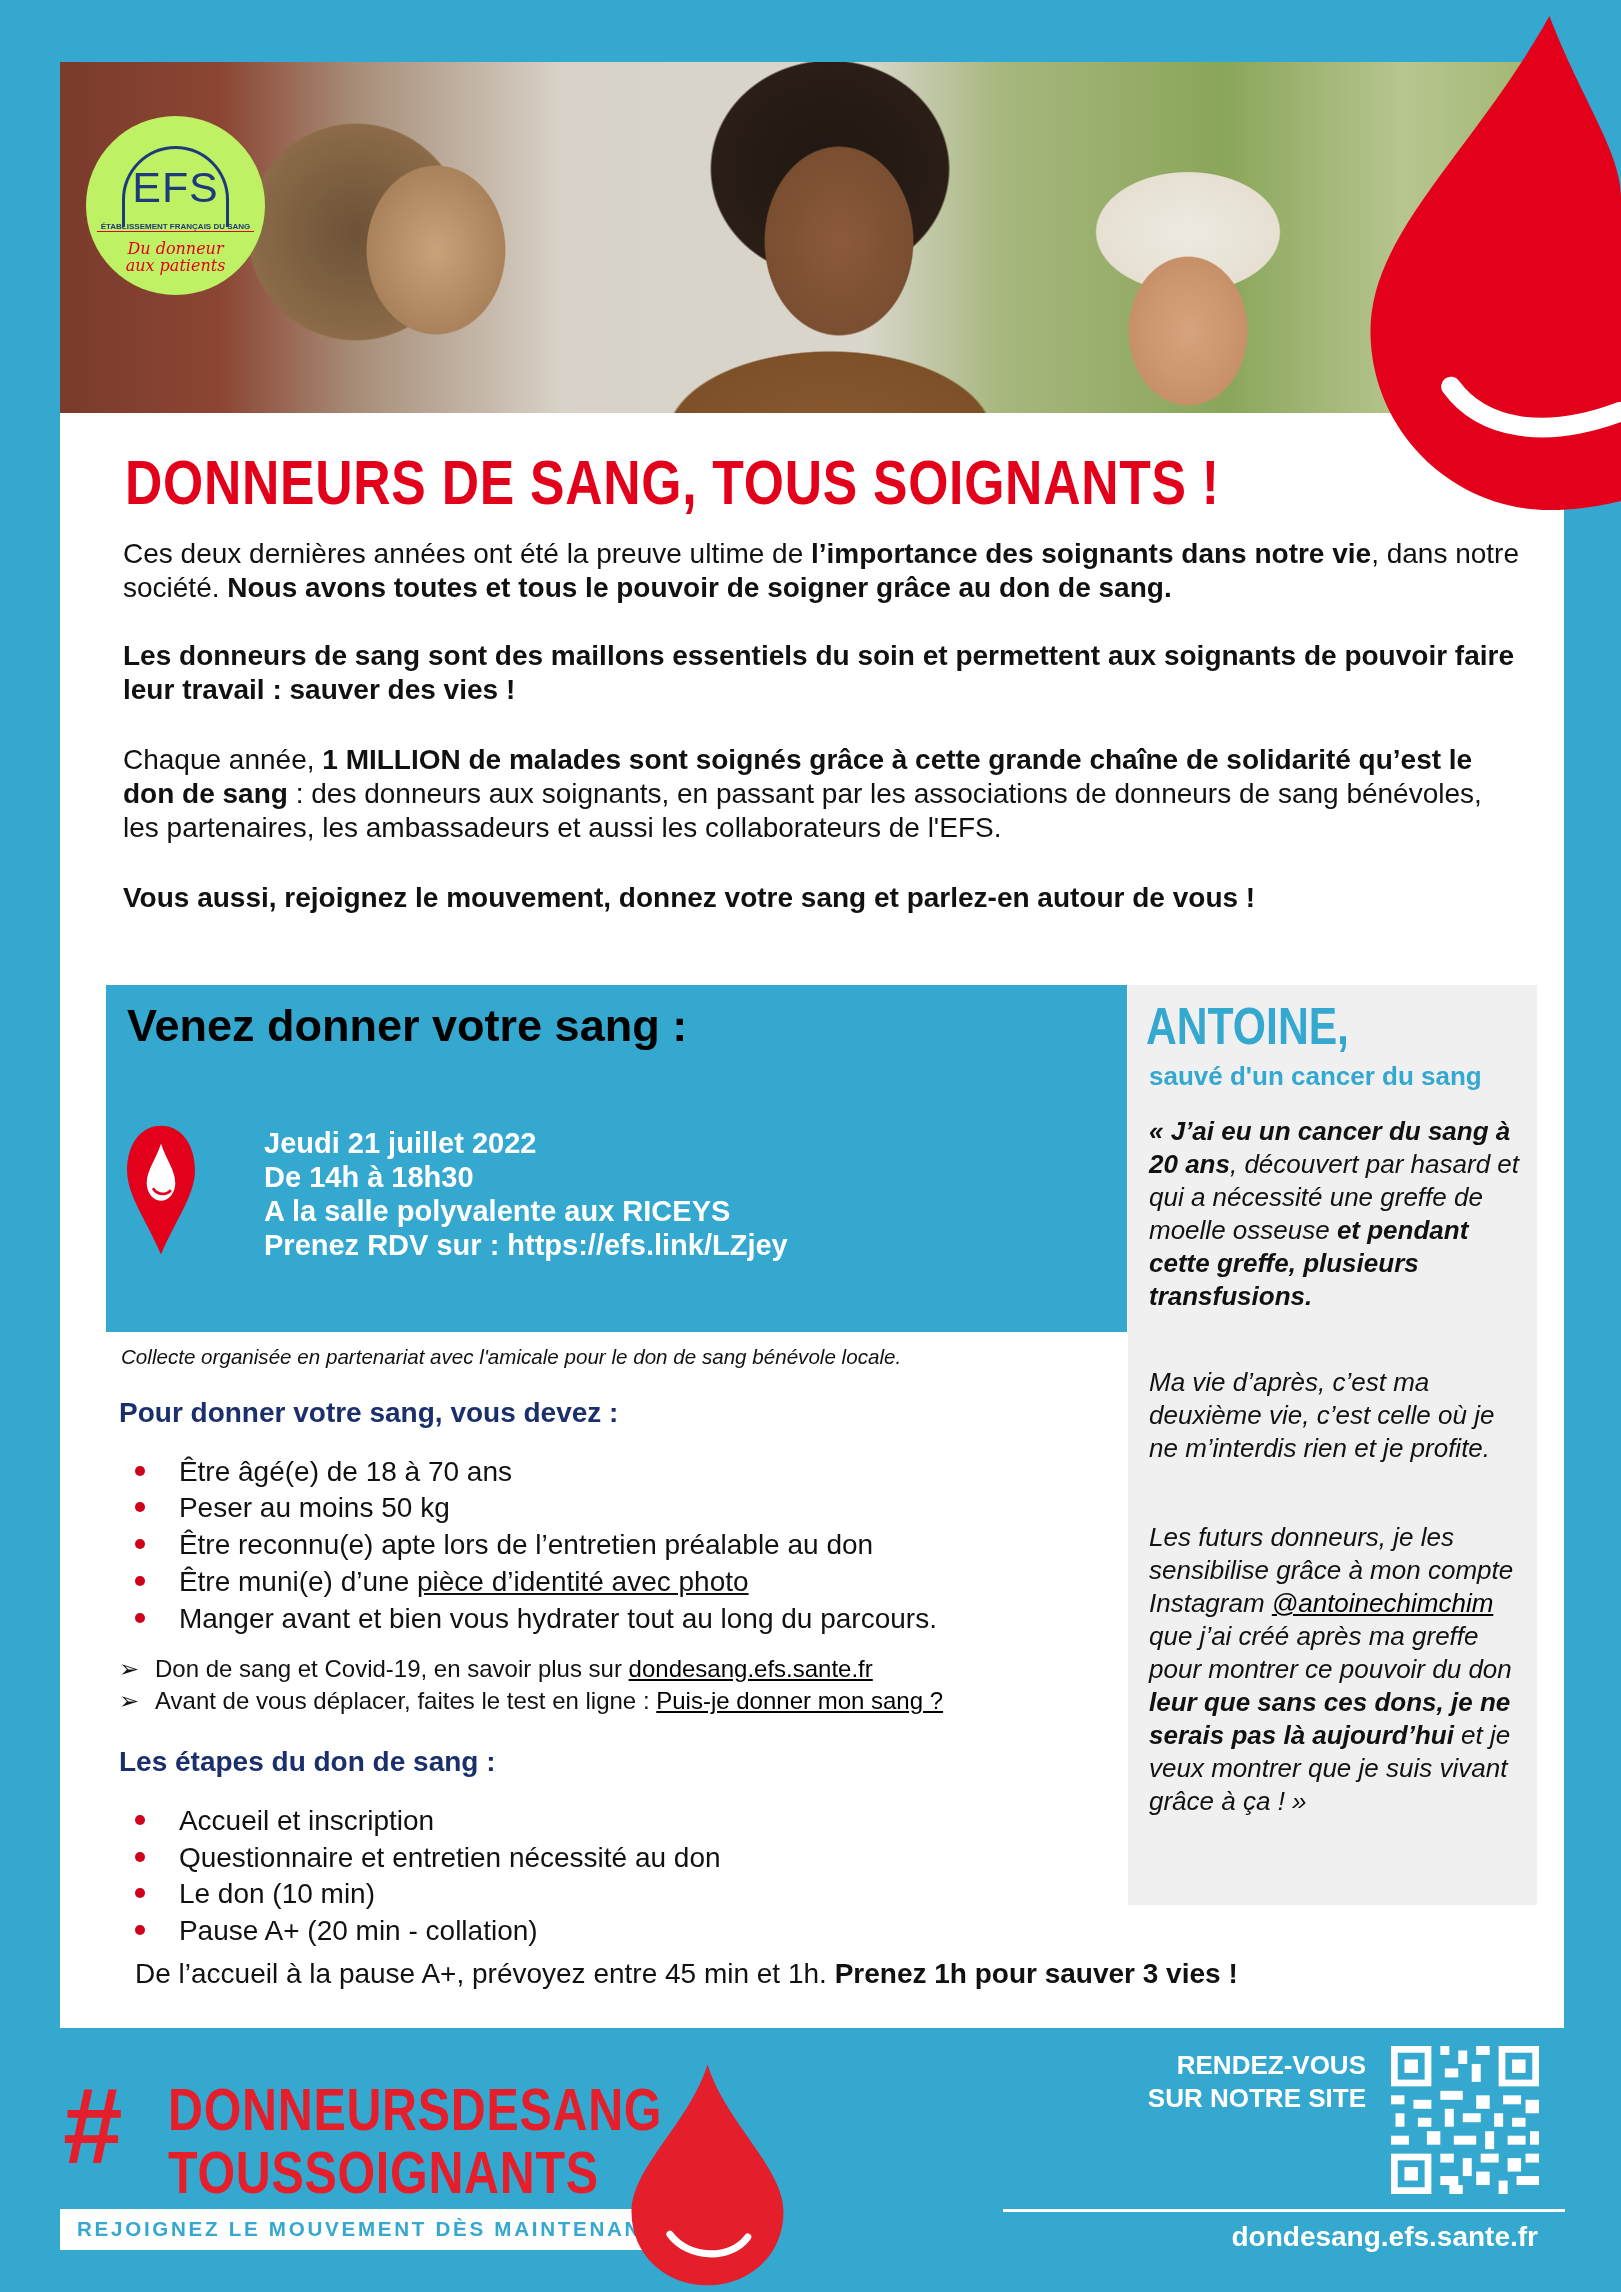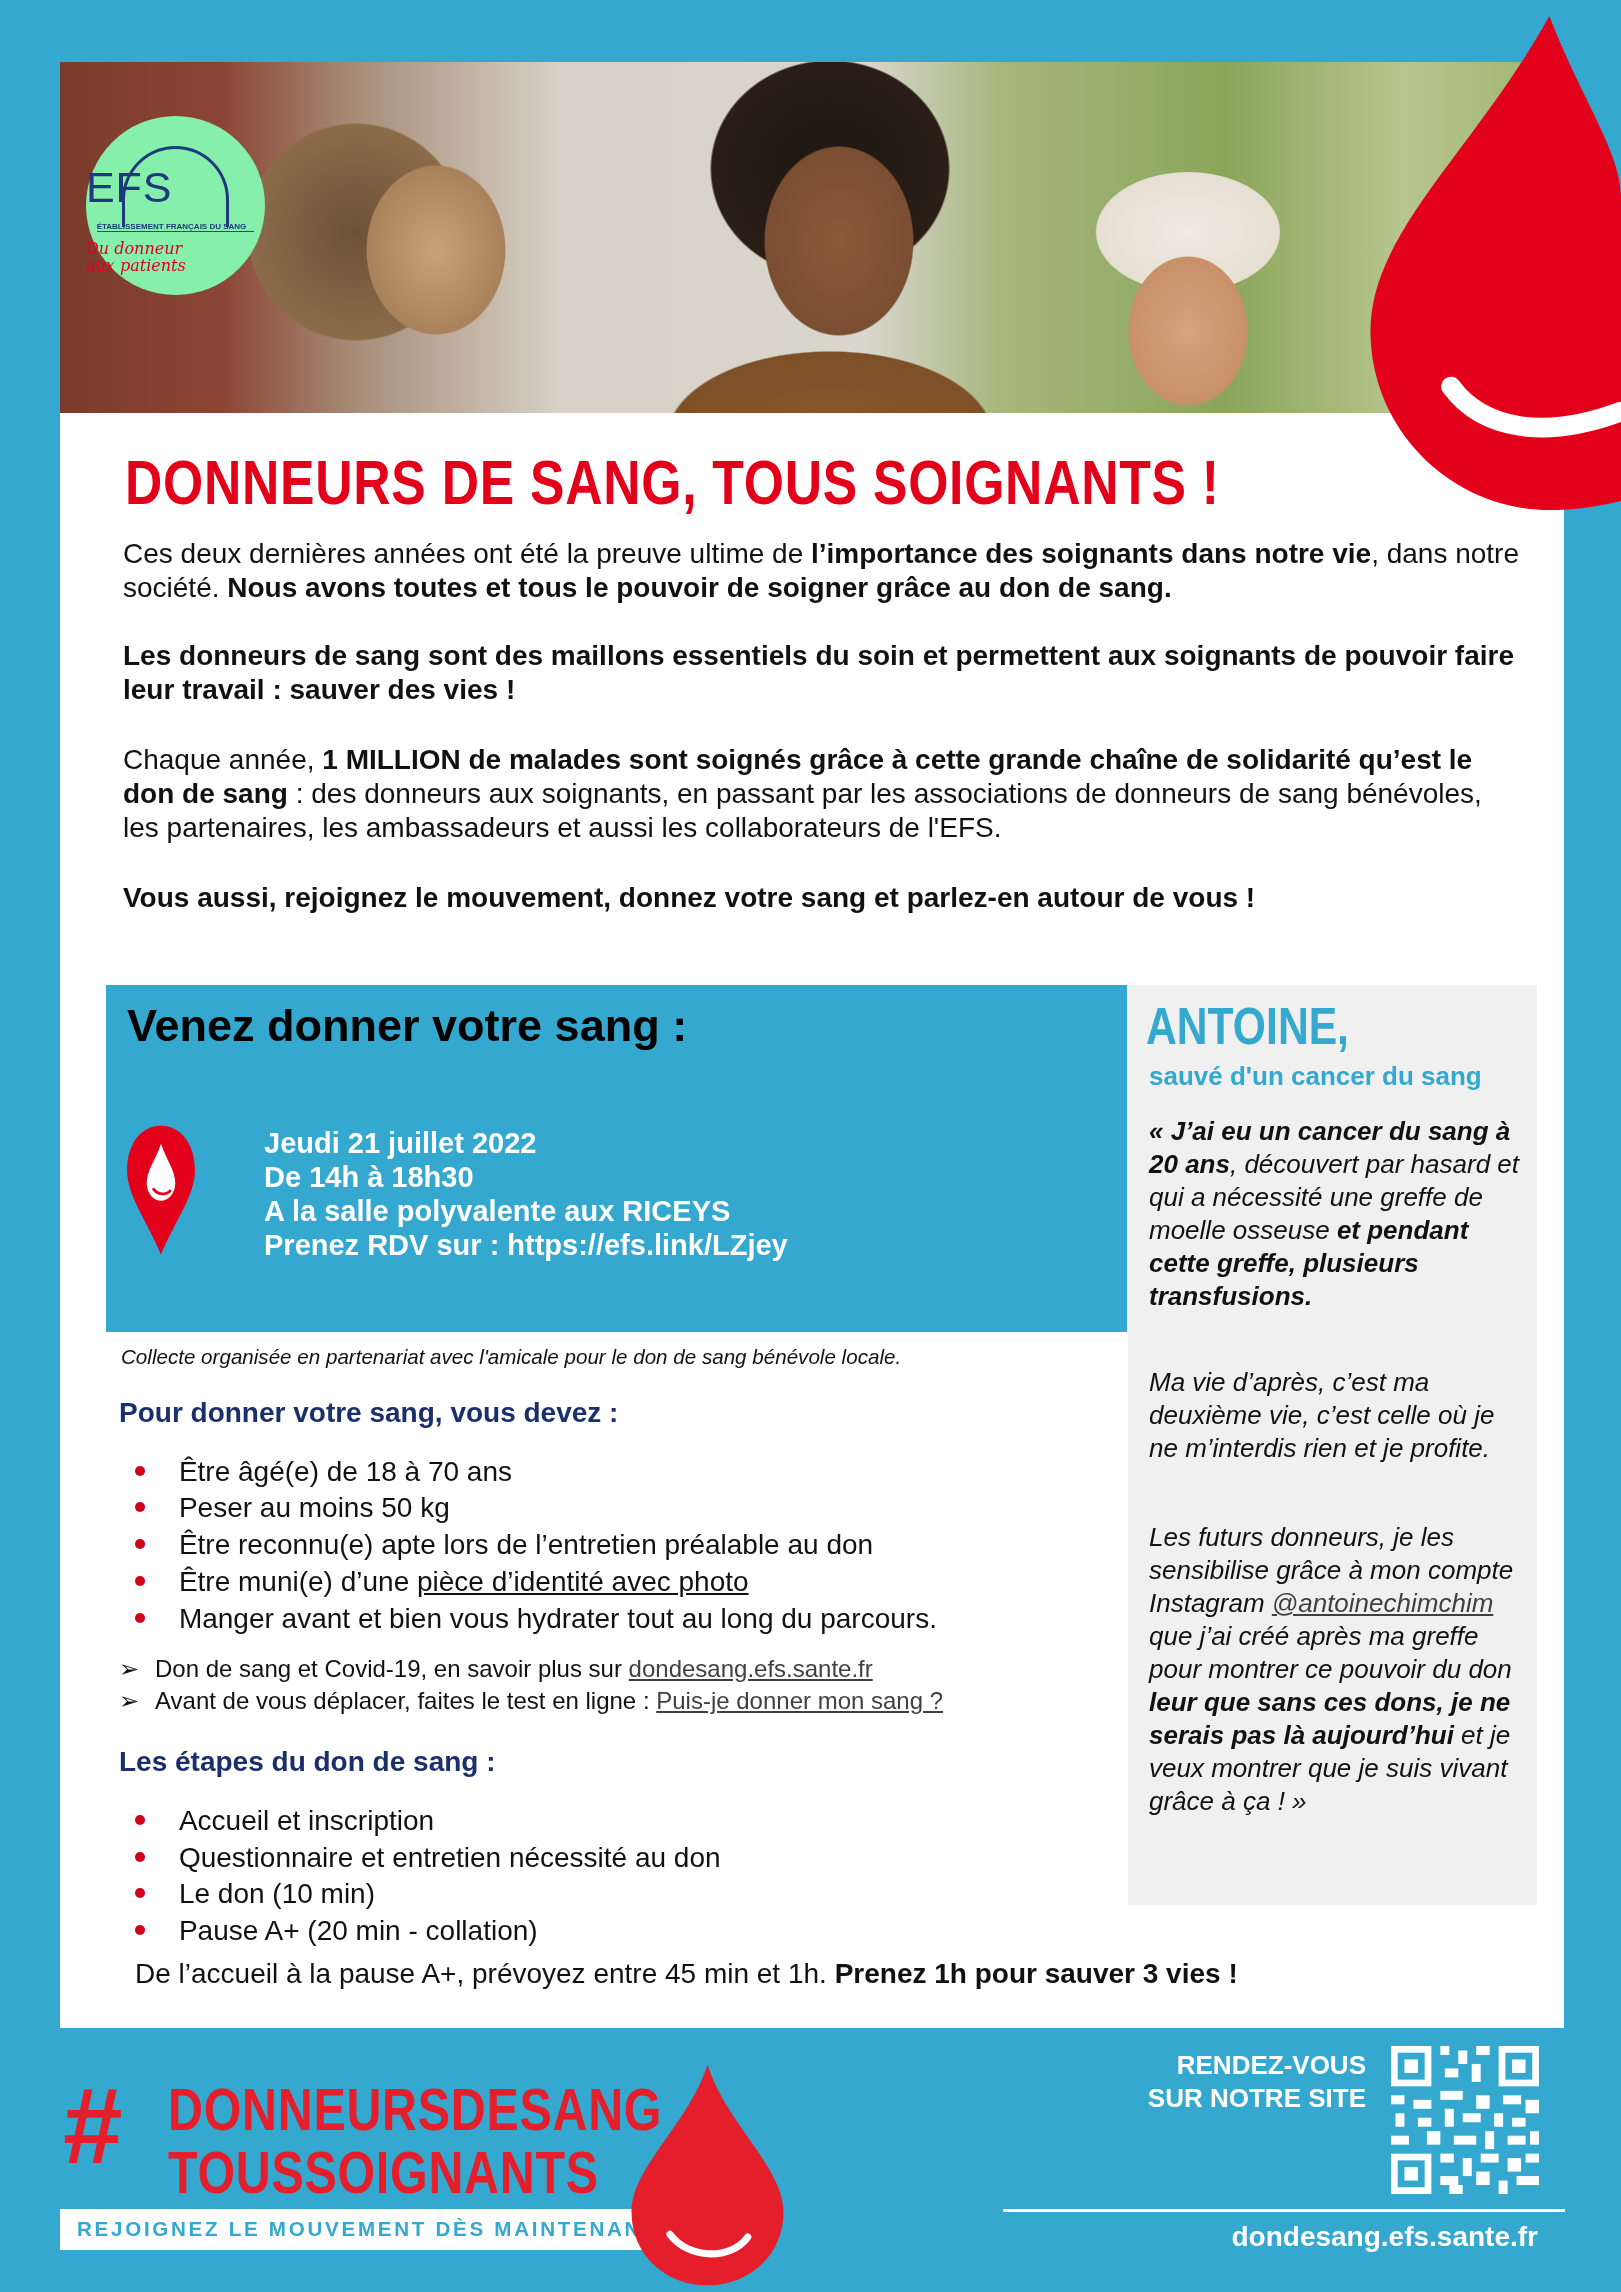--- a/index.html
+++ b/index.html
@@ -10,21 +10,21 @@
     background:
       radial-gradient(ellipse 125px 152px at 376px 188px, #c9a27a 0%, #a9825c 55%, rgba(0,0,0,0) 56%),
       radial-gradient(ellipse 179px 179px at 296px 170px, #6d5238 0%, #8b6b48 60%, rgba(0,0,0,0) 61%),
       radial-gradient(ellipse 134px 170px at 779px 179px, #8b5a3a 0%, #7a4e31 55%, rgba(0,0,0,0) 56%),
       radial-gradient(ellipse 197px 179px at 770px 107px, #1f1712 0%, #2a1e16 60%, rgba(0,0,0,0) 61%),
       radial-gradient(ellipse 269px 143px at 770px 376px, #8a5a30 0%, #7d5028 60%, rgba(0,0,0,0) 61%),
       radial-gradient(ellipse 107px 134px at 1128px 269px, #d7a37c 0%, #c79068 55%, rgba(0,0,0,0) 56%),
       radial-gradient(ellipse 152px 99px at 1128px 170px, #eeeae0 0%, #e6e0d3 60%, rgba(0,0,0,0) 61%),
       linear-gradient(90deg, #7a3b2b 0px, #8c4534 161px, #a78d78 296px, #d8d2c8 502px, #d9d6cc 806px, #a7b77e 940px, #8aa65a 1164px, #b7c58f 1343px, #9db46c 1504px);
   }
-  #logo { left:86px; top:116px; width:179px; height:179px; border-radius:50%; background:#86efac; text-align:left; }
+  #logo { left:86px; top:116px; width:179px; height:179px; border-radius:50%; background:#bef264; text-align:center; }
   #logo .arc { position:absolute; left:36px; top:30px; width:107px; height:81px; border:3.6px solid #1f3a7a; border-bottom:none; border-radius:54px 54px 0 0; box-sizing:border-box; }
   #logo .efs { position:absolute; left:0; right:0; top:47px; font-size:43px; color:#1f3a7a; letter-spacing:0.9px; }
   #logo .sub { position:absolute; left:10.7px; right:10.7px; top:106px; font-size:8px; font-weight:bold; color:#1f3a7a; border-bottom:1.8px solid #e2001a; padding-bottom:0; }
   #logo .tag { position:absolute; left:0; right:0; top:124px; font-family:"DejaVu Serif", serif; font-style:italic; color:#e2001a; font-size:16px; line-height:17px; }
   
   #drop-top { left:1366px; top:0; width:255px; height:510px; }
   
   #panel { left:60px; top:413px; width:1504px; height:1615px; background:#fff; }
   #title { left:125px; top:446px; font-size:63px; font-weight:bold; color:#e2001a; letter-spacing:0.9px; transform:scaleX(0.82); transform-origin:left top; white-space:nowrap; }
   .para { position:absolute; left:123px; width:1397px; font-size:28px; line-height:34px; color:#111; }
@@ -33,21 +33,21 @@
   #bluebox { left:106px; top:985px; width:1021px; height:347px; background:#34a8cf; }
   #bluebox-title { left:127px; top:1000px; font-size:45px; font-weight:bold; color:#000000; }
   #pin { left:125px; top:1124px; width:72px; height:134px; }
   .evt { position:absolute; left:264px; font-size:29px; font-weight:bold; color:#fff; line-height:34px; white-space:nowrap; }
   #partner { left:121px; top:1345px; font-size:20.6px; font-style:italic; color:#111; }
   .h2 { position:absolute; left:119px; font-size:28px; font-weight:bold; color:#1a2f6b; }
   .bul { position:absolute; left:119px; font-size:28px; line-height:37px; color:#111; white-space:nowrap;margin-left:16px; }
   .bul .dot { display:inline-block; width:9.9px; height:9.9px; border-radius:50%; background:#d0021b; margin-right:34px; vertical-align:middle; position:relative; top:-2.7px; }
   .arr { position:absolute; left:119px; font-size:24px; line-height:32px; color:#111; white-space:nowrap; }
   .arr .ic { display:inline-block; width:36px; }
-  a.link { color:#404040; text-decoration:underline;text-align:center; }
+  a.link { color:#000000; text-decoration:underline;text-align:center; }
   u { text-decoration:underline; }
   
   #greybox { left:1128px; top:985px; width:409px; height:920px; background:#f0f0f0; }
   #ant-name { left:1146px; top:996px; font-size:52px; font-weight:bold; color:#34a8cf; transform:scaleX(0.82); transform-origin:left top; white-space:nowrap; }
   #ant-sub { left:1149px; top:1061px; font-size:26px; font-weight:bold; color:#34a8cf; }
   .q { position:absolute; left:1149px; width:376px; font-size:26px; line-height:33px; font-style:italic; color:#111; }
   
   #hashtag { left:63px; top:2073px; font-size:107px; font-weight:bold; color:#e41e2a; line-height:107px; }
   .ht-line { position:absolute; left:168px; font-size:59px; font-weight:bold; color:#e41e2a; transform:scaleX(0.82); transform-origin:left top; white-space:nowrap; letter-spacing:0.9px; }
   #joinbar { left:60px; top:2209px; width:582px; height:41px; background:#fff; }

